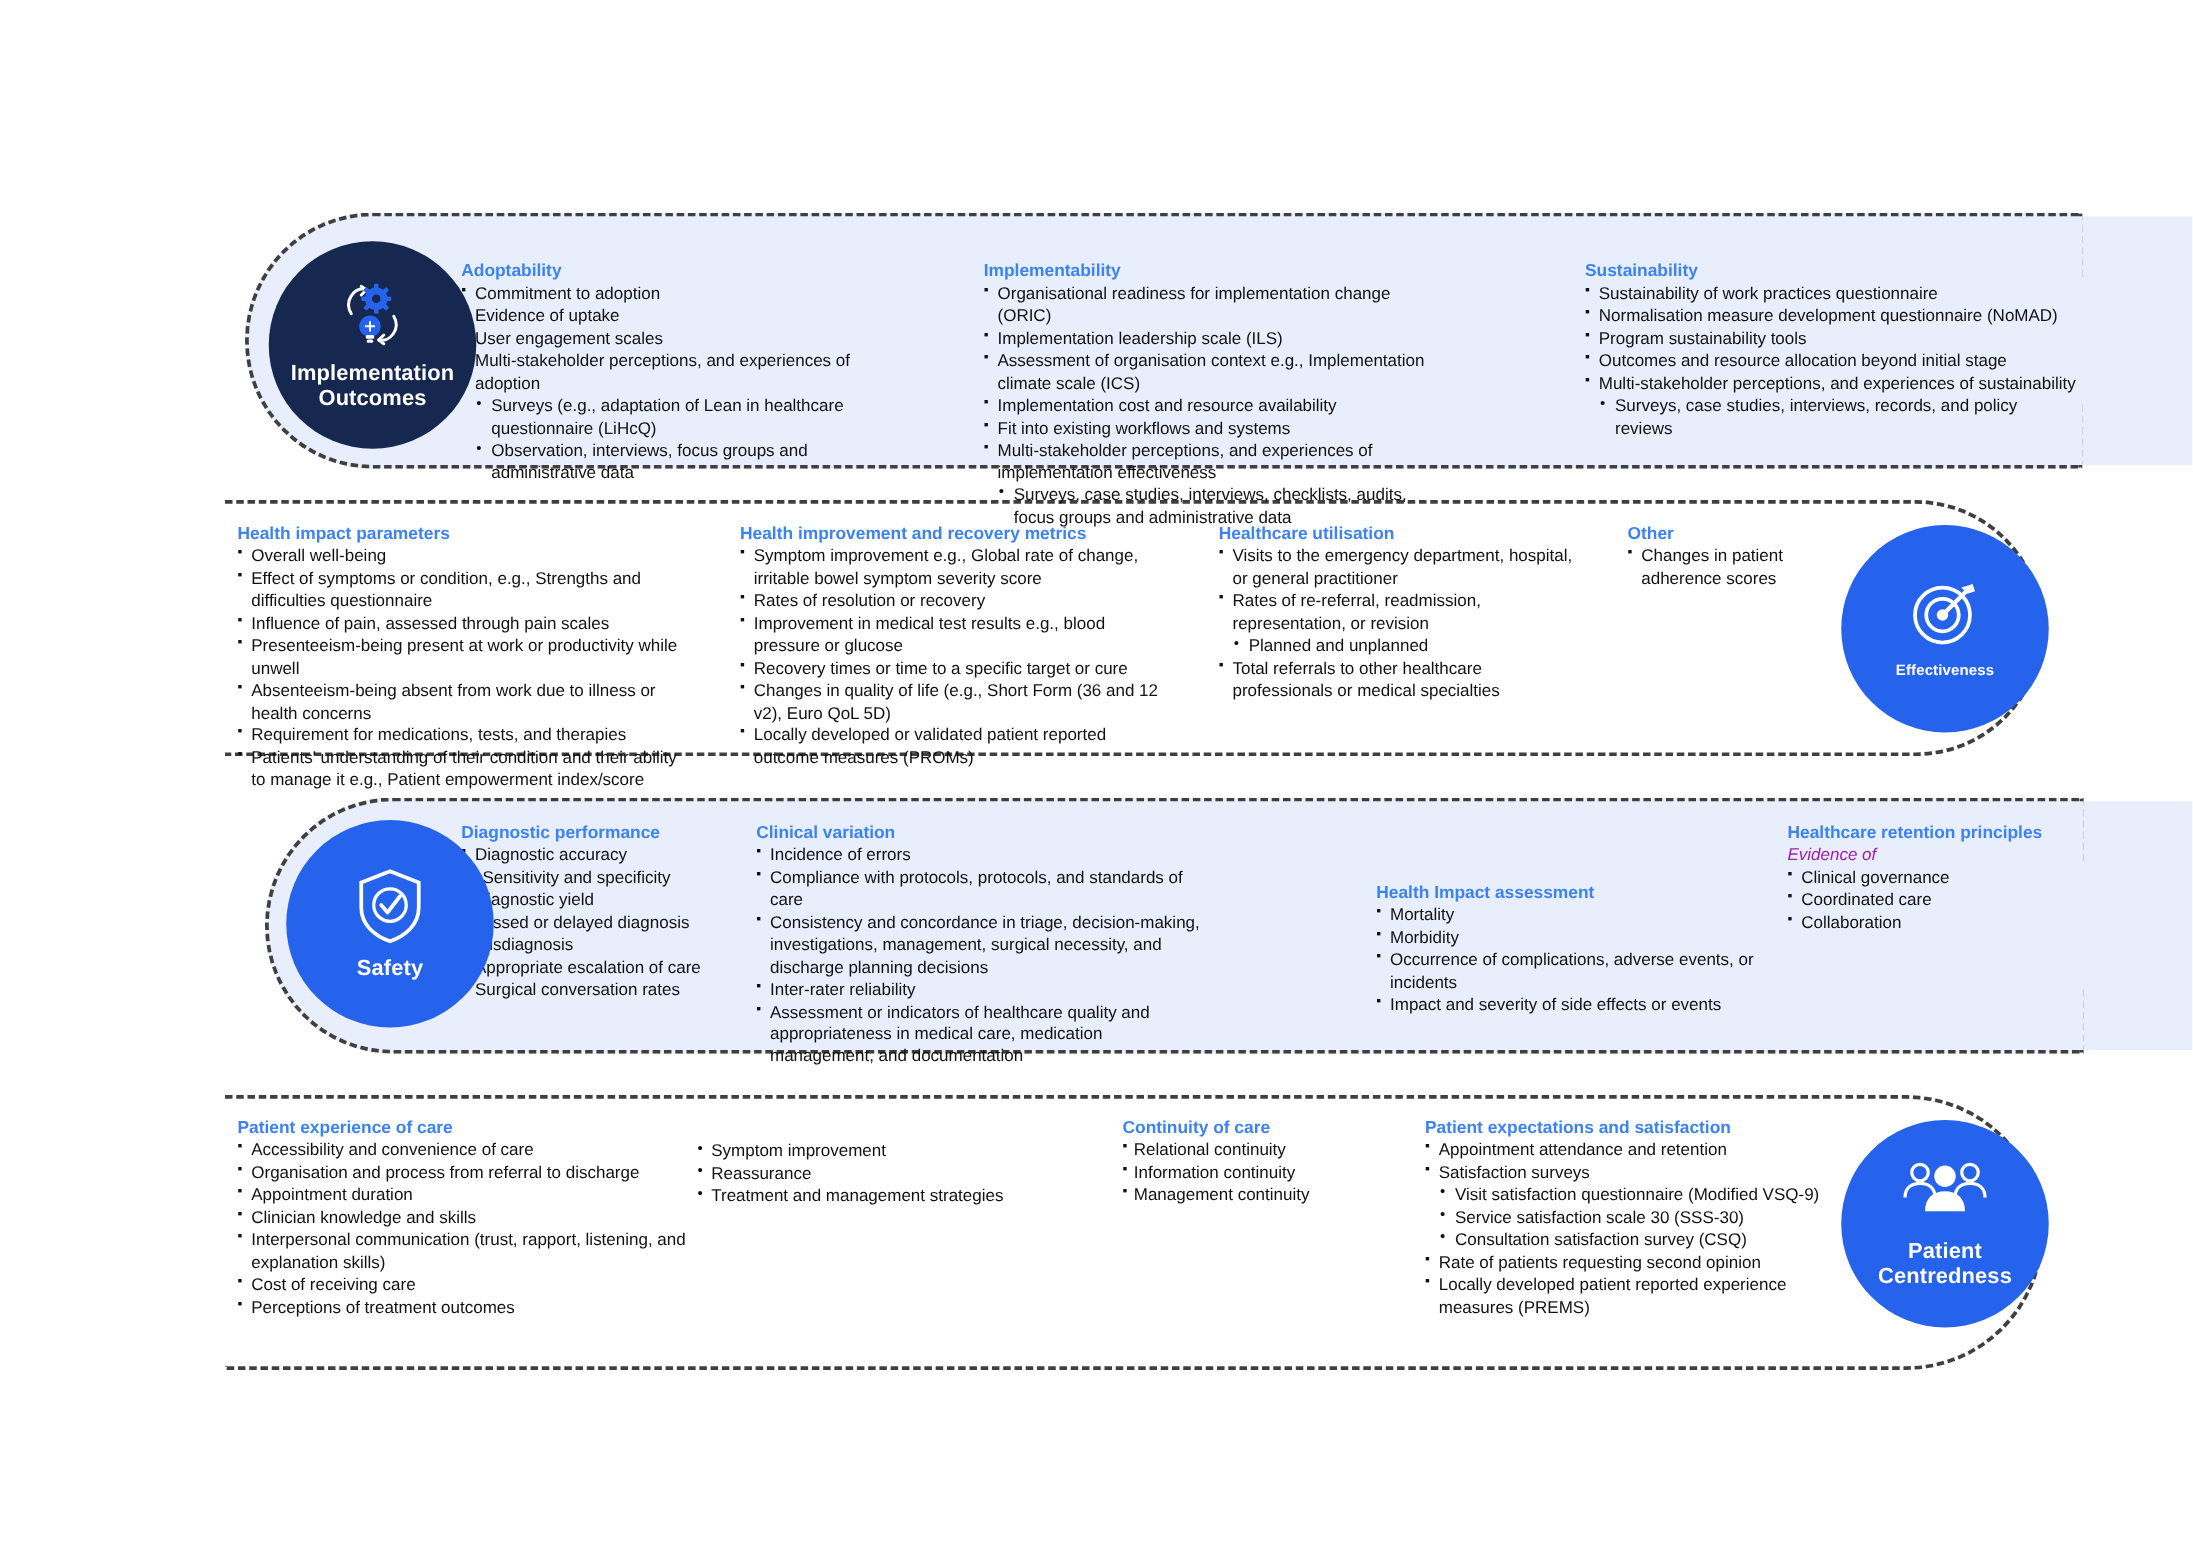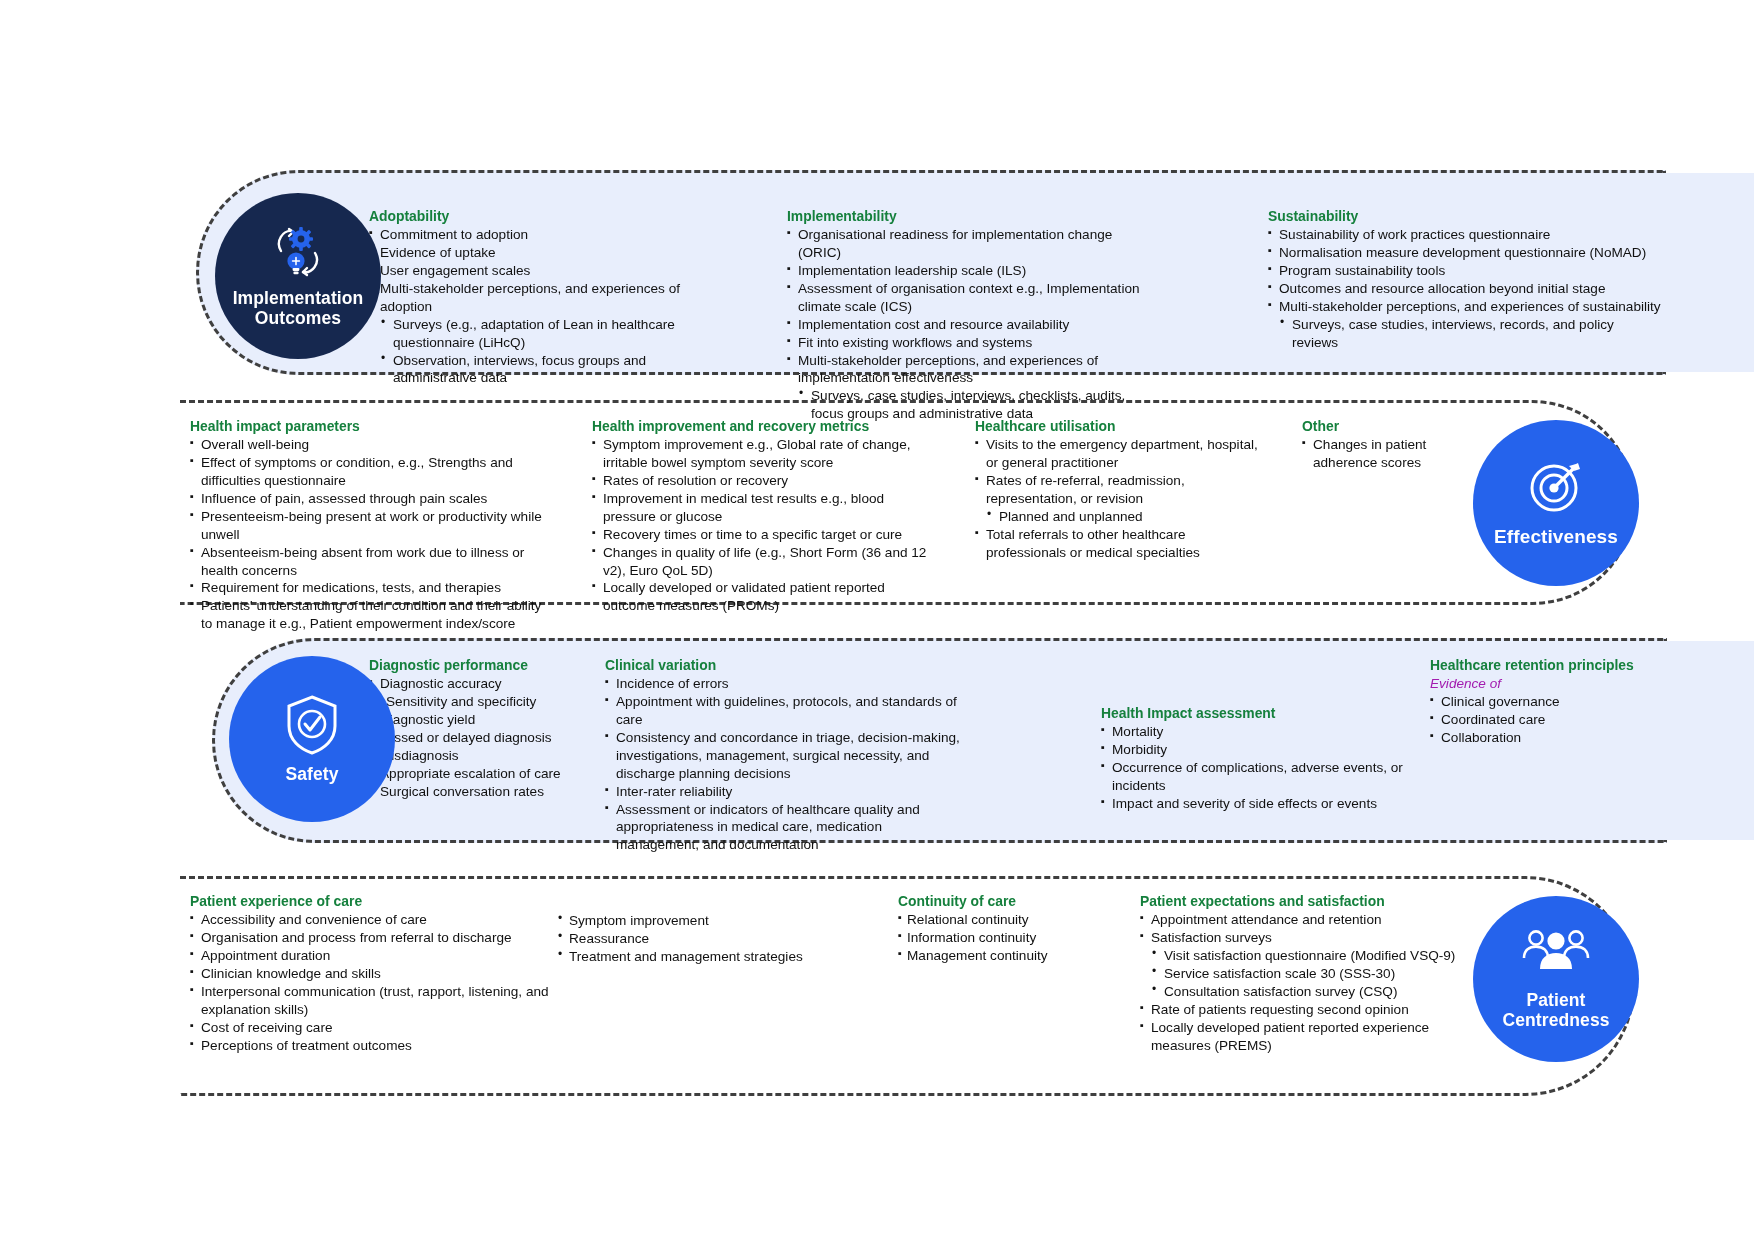--- a/index.html
+++ b/index.html
@@ -72,21 +72,21 @@
   }
   #circle-implementation {
     left: 215px; top: 193px; width: 166px; height: 166px;
     background: #16284f;
   }
   #circle-implementation .pillar-label { font-size: 17.5px; margin-top: 6px; }
   #circle-effectiveness {
     left: 1473px; top: 420px; width: 166px; height: 166px;
     background: #2563ec;
   }
-  #circle-effectiveness .pillar-label { font-size: 19px; margin-top: 8px; }
+  #circle-effectiveness .pillar-label { font-size: 12px; margin-top: 8px; }
   #circle-safety {
     left: 229px; top: 656px; width: 166px; height: 166px;
     background: #2563ec;
   }
   #circle-safety .pillar-label { font-size: 17.5px; margin-top: 8px; }
   #circle-patient {
     left: 1473px; top: 896px; width: 166px; height: 166px;
     background: #2563ec;
   }
   #circle-patient .pillar-label { font-size: 17.5px; margin-top: 16px; }
@@ -95,21 +95,21 @@
   .col {
     position: absolute;
     z-index: 5;
     font-size: 13.6px;
     line-height: 1.315;
     color: #111111;
   }
   .col h4 {
     font-size: 13.9px;
     font-weight: bold;
-    color: #15803d;
+    color: #3b82f6;
     margin-bottom: 1px;
     line-height: 1.25;
   }
   .sub-italic {
     font-style: italic;
     color: #a21caf;
     font-size: 13.6px;
     line-height: 1.3;
   }
   ul { list-style: none; }
@@ -314,21 +314,21 @@
       <li class="sq">Misdiagnosis</li>
       <li class="sq">Appropriate escalation of care</li>
       <li class="sq">Surgical conversation rates</li>
     </ul>
   </div>
 
   <div class="col" style="left:605px; top:657px; width:363px;">
     <h4>Clinical variation</h4>
     <ul>
       <li class="sq">Incidence of errors</li>
-      <li class="sq">Appointment with guidelines, protocols, and standards of care</li>
+      <li class="sq">Compliance with protocols, protocols, and standards of care</li>
       <li class="sq">Consistency and concordance in triage, decision-making, investigations, management, surgical necessity, and discharge planning decisions</li>
       <li class="sq">Inter-rater reliability</li>
       <li class="sq">Assessment or indicators of healthcare quality and appropriateness in medical care, medication management, and documentation</li>
     </ul>
   </div>
 
   <div class="col" style="left:1101px; top:657px; width:345px;margin-top:48px;">
     <h4>Health Impact assessment</h4>
     <ul>
       <li class="sq">Mortality</li>

